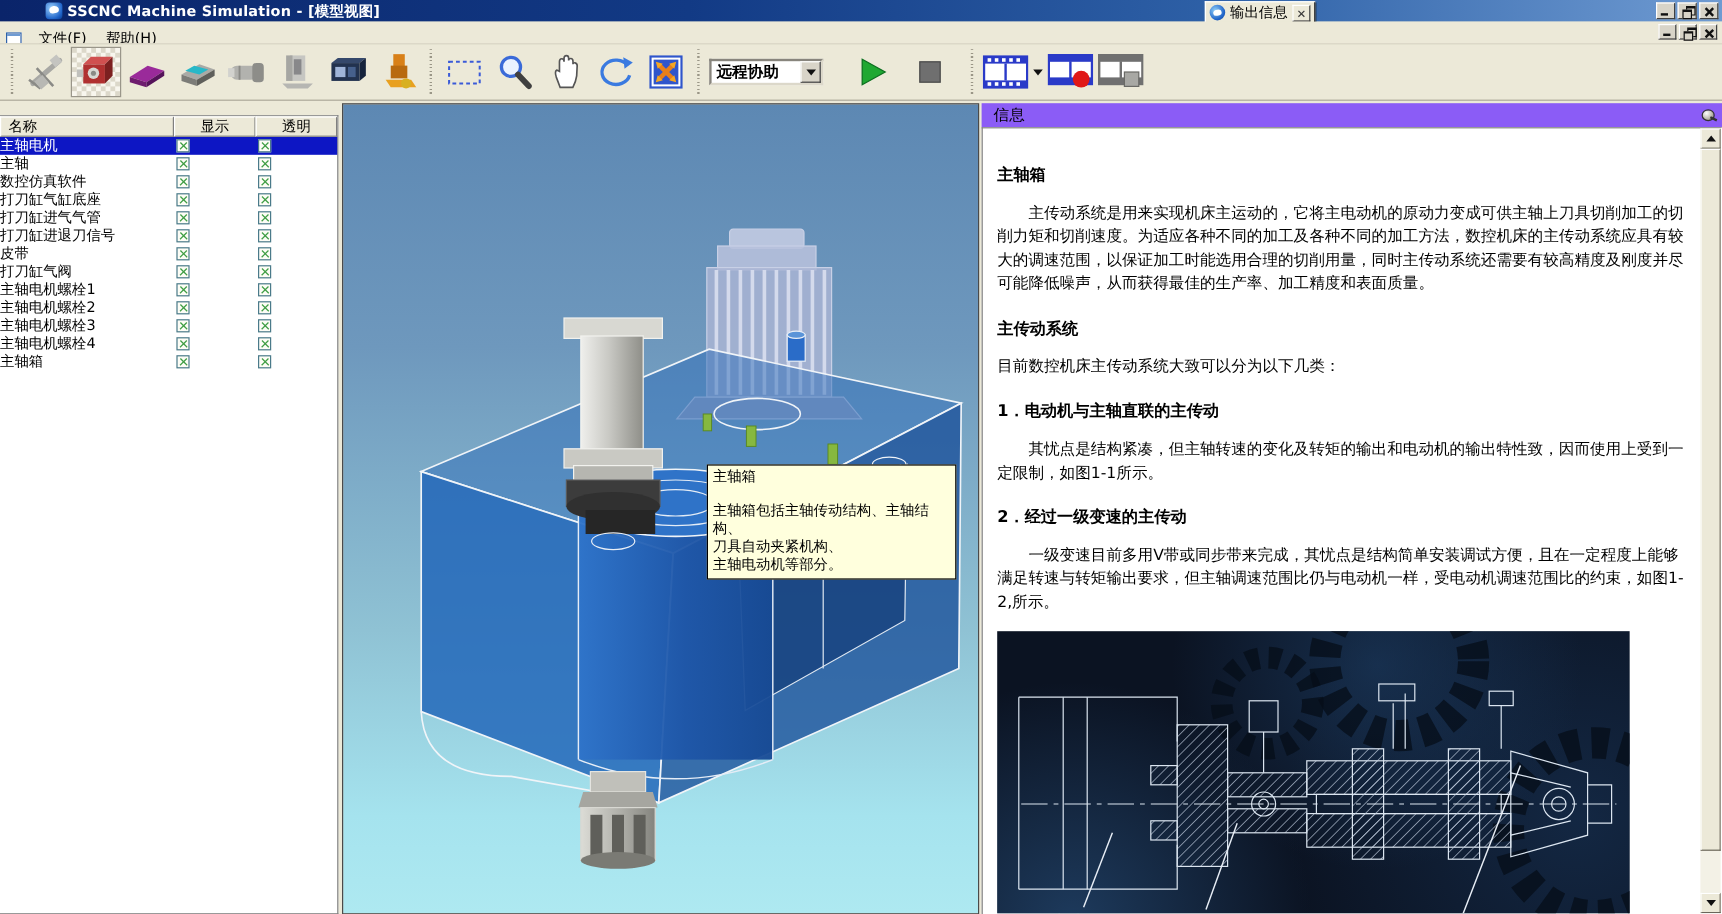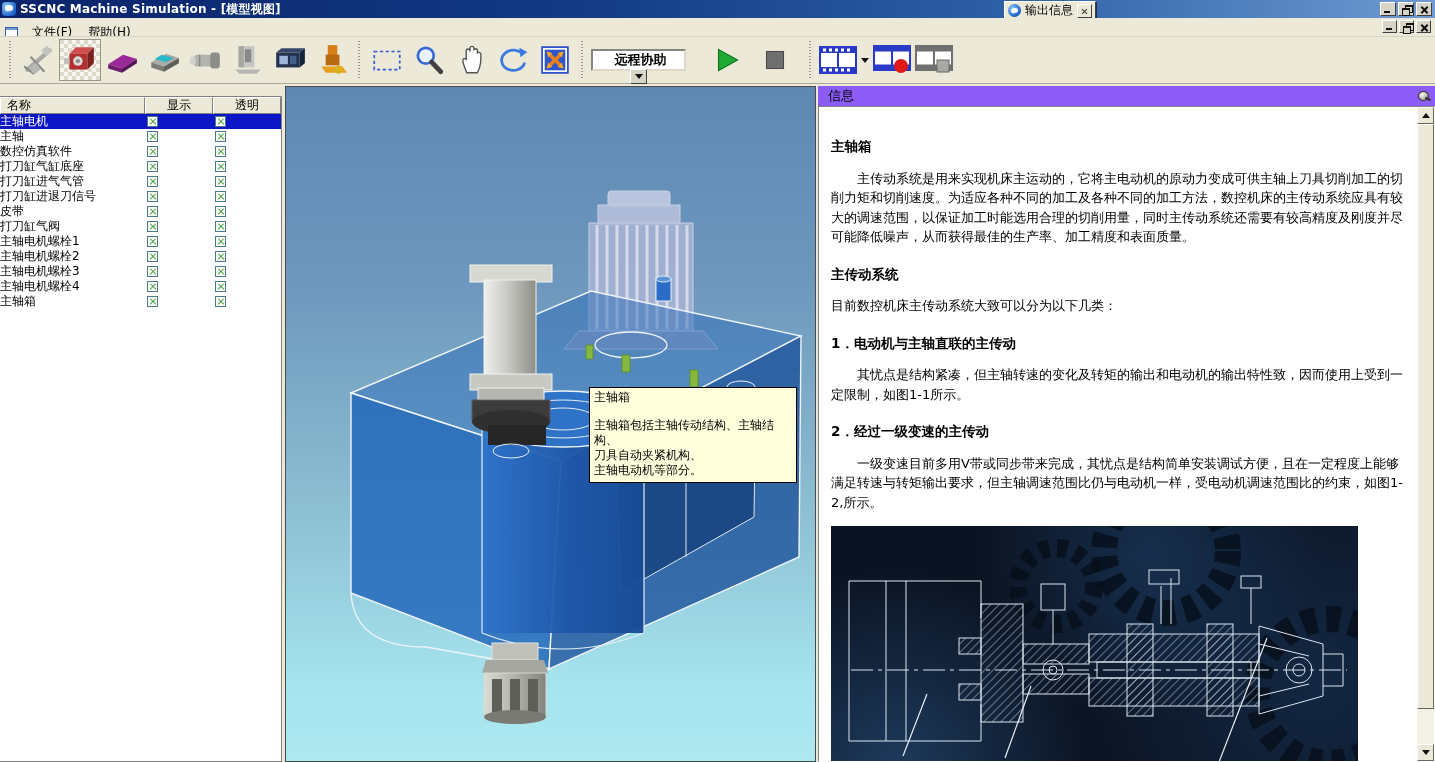--- a/index.html
+++ b/index.html
@@ -5,21 +5,21 @@
   * { box-sizing: border-box; }
   html,body { margin:0; padding:0; }
   body {
     width:1435px; height:762px; overflow:hidden; position:relative;
     background:#ece9d8; font-family:"DejaVu Sans","Liberation Sans",sans-serif;
     font-size:12px; color:#000;
   }
   
   .titlebar { position:absolute; left:0; top:0; width:1435px; height:18px;
     background:linear-gradient(90deg,#0a246a 0%,#123a85 40%,#2f62a8 72%,#6f9bd2 100%);
-    display:flex; align-items:center; }
+    display:flex; align-items:center;padding-left:36px; }
   .app-icon { width:14px; height:14px; margin:0 4px 0 2px; border-radius:3px;
     background:radial-gradient(circle at 35% 35%, #9fd4ff, #1f63c8 70%, #0a3c8c);
     position:relative; flex:0 0 auto; }
   .app-icon::after { content:""; position:absolute; left:3px; top:3px; width:8px; height:6px;
     border-radius:60% 60% 50% 50%; background:#fff; transform:rotate(-12deg); }
   .title-text { color:#fff; font-weight:bold; font-size:12px; letter-spacing:.2px; }
   .float-caption { position:absolute; left:1004px; top:1px; height:19px;
     background:#ece9d8; border:1px solid; border-color:#fff #404040 #404040 #fff;
     box-shadow:1px 1px 0 rgba(0,0,0,.55);
     display:flex; align-items:center; gap:4px; padding:0 3px; }
@@ -56,21 +56,21 @@
     display:flex; align-items:center; padding-left:4px; }
   .grip { width:5px; height:38px; margin:0 4px;
     background:repeating-linear-gradient(to bottom,#9a9687 0 1px,transparent 1px 3px);
     background-size:2px 100%; background-repeat:repeat-y; background-position:1px 0; }
   .tbtn { width:42px; height:42px; background:transparent; border:1px solid transparent;
     display:flex; align-items:center; justify-content:center; padding:0; }
   .tbtn.checked { border:1px solid #9a968a;
     background:repeating-conic-gradient(#f8f6ee 0 25%, #dcd8ca 0 50%); background-size:8px 8px; }
   .tbtn svg { display:block; }
   .combo { width:95px; height:22px; background:#fff; border:2px inset #dcd8ca;
-    display:flex; align-items:center; margin:0 2px;flex-direction:column; }
+    display:flex; align-items:center; margin:0 2px; }
   .combo-text { flex:1; padding-left:4px; font-size:13px; font-weight:bold; white-space:nowrap; }
   .combo-btn { width:17px; height:18px; background:#d8d4c8; border:1px solid;
     border-color:#fff #404040 #404040 #fff; display:flex; align-items:center; justify-content:center; }
   .tri-down { width:0; height:0; border:4px solid transparent; border-top:5px solid #111; margin-top:4px; }
   .drop-arrow { width:12px; height:40px; display:flex; align-items:center; justify-content:center; background:transparent; border:none; }
   .logo { position:absolute; right:2px; top:2px; width:110px; height:42px;
     background:linear-gradient(180deg,#9cc4ee 0%,#5d96d6 55%,#3a76c0 100%);
     border:1px solid #8ab0dc; display:flex; align-items:center; gap:5px; padding-left:5px; }
   .swan { width:32px; height:32px; flex:0 0 auto; border-radius:50%;
     background:radial-gradient(circle at 38% 32%, #ffffff, #cfe4f8 45%, #5d96d6 80%, #2a5ea8); position:relative; }

